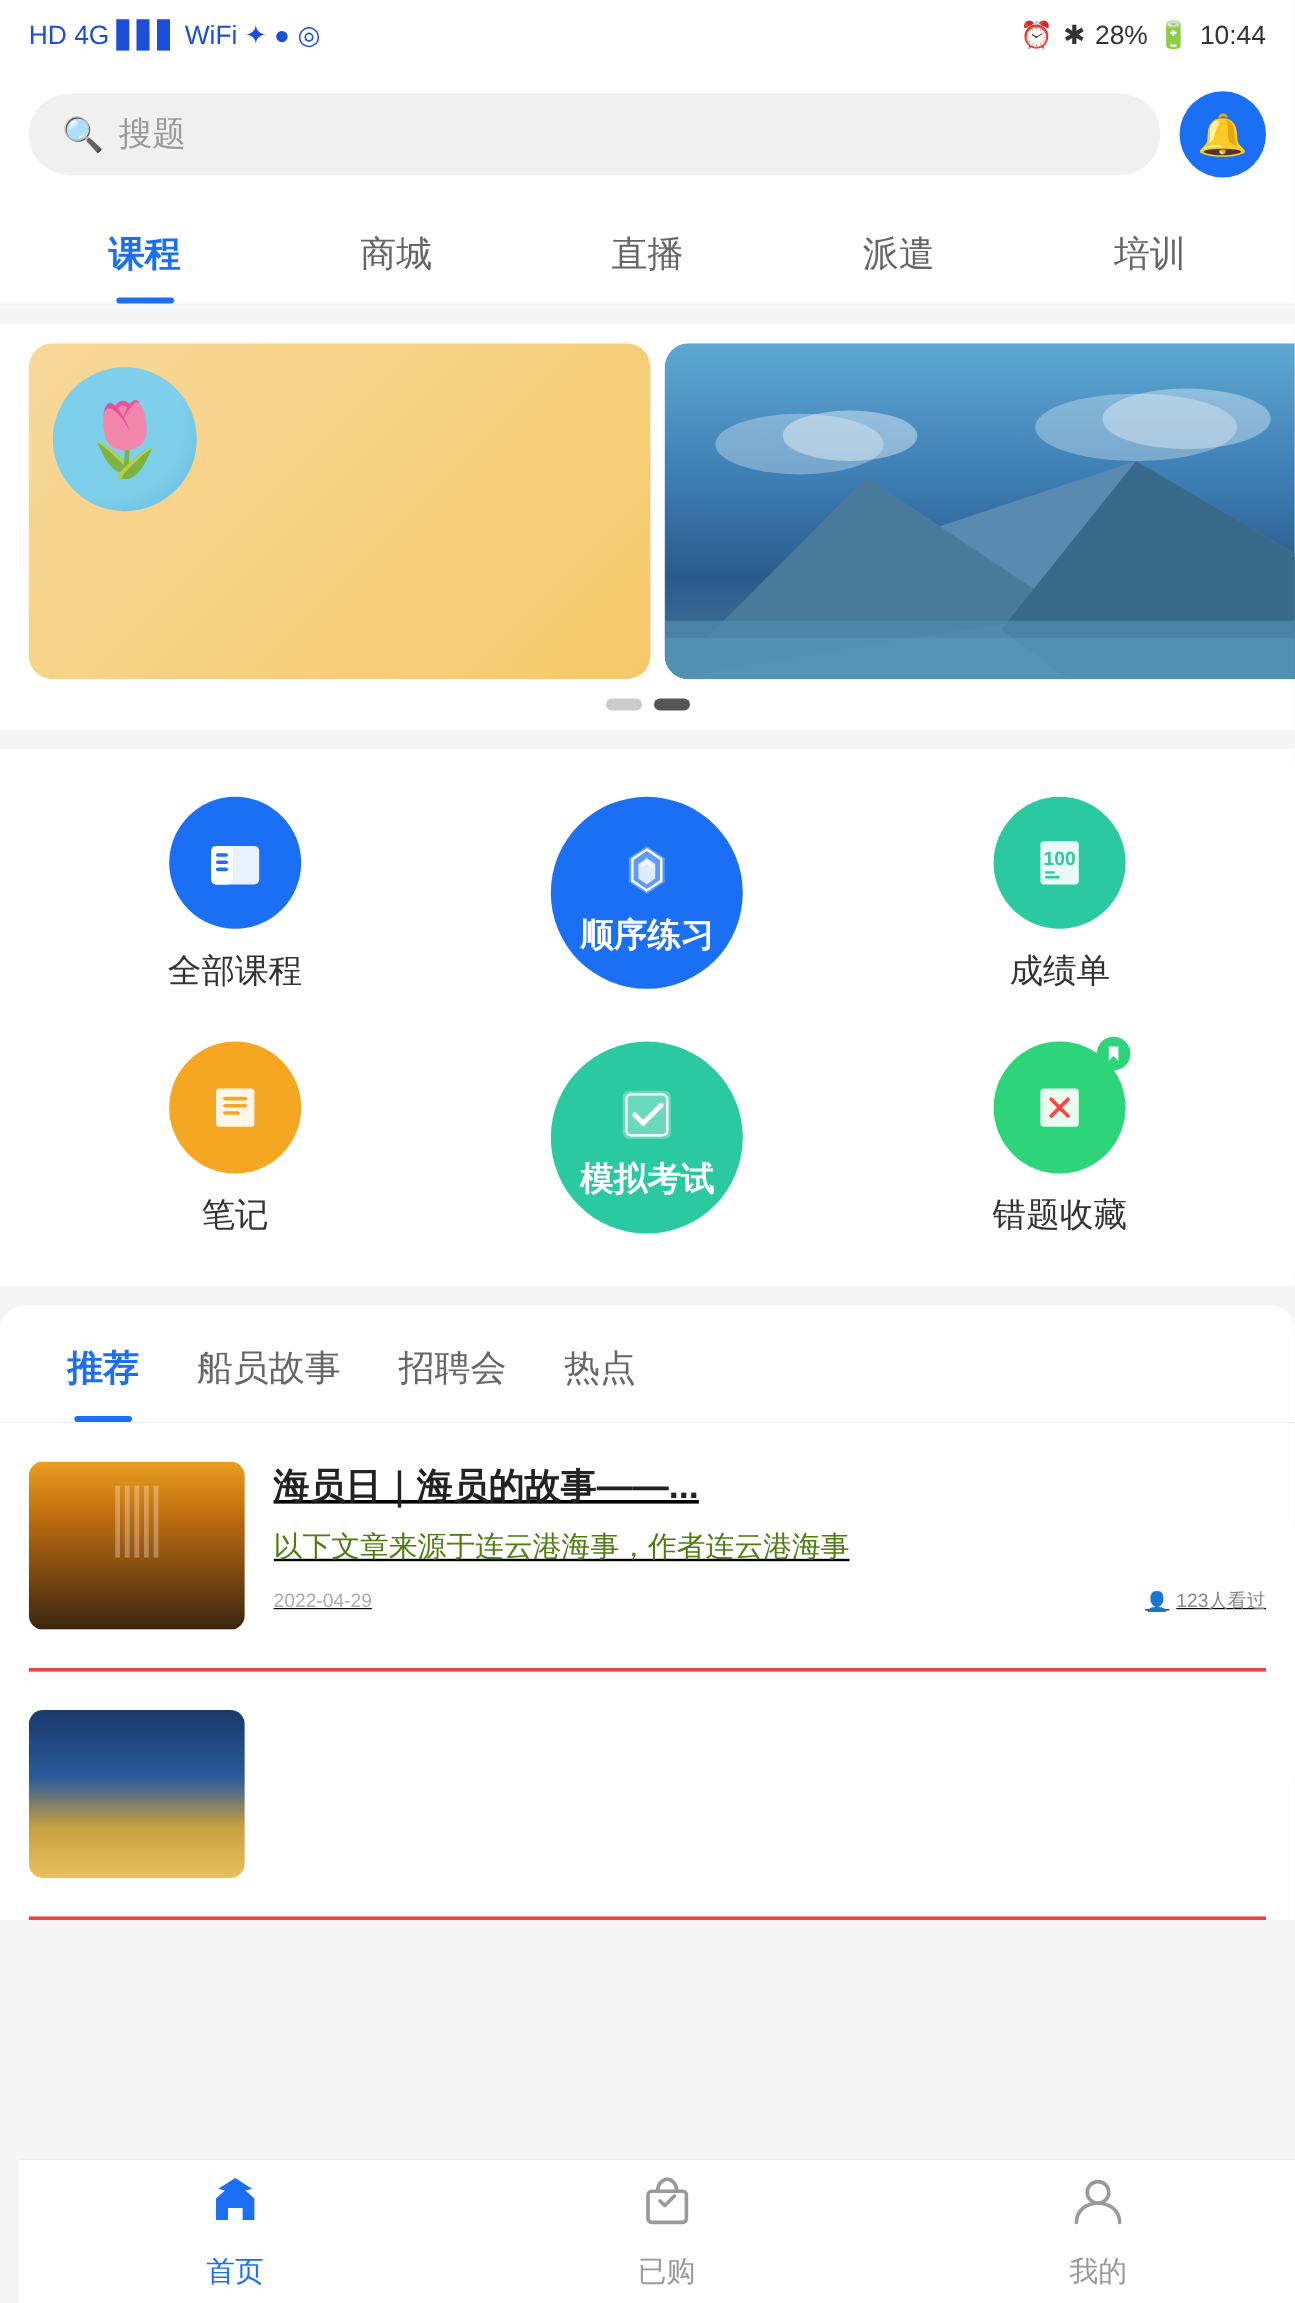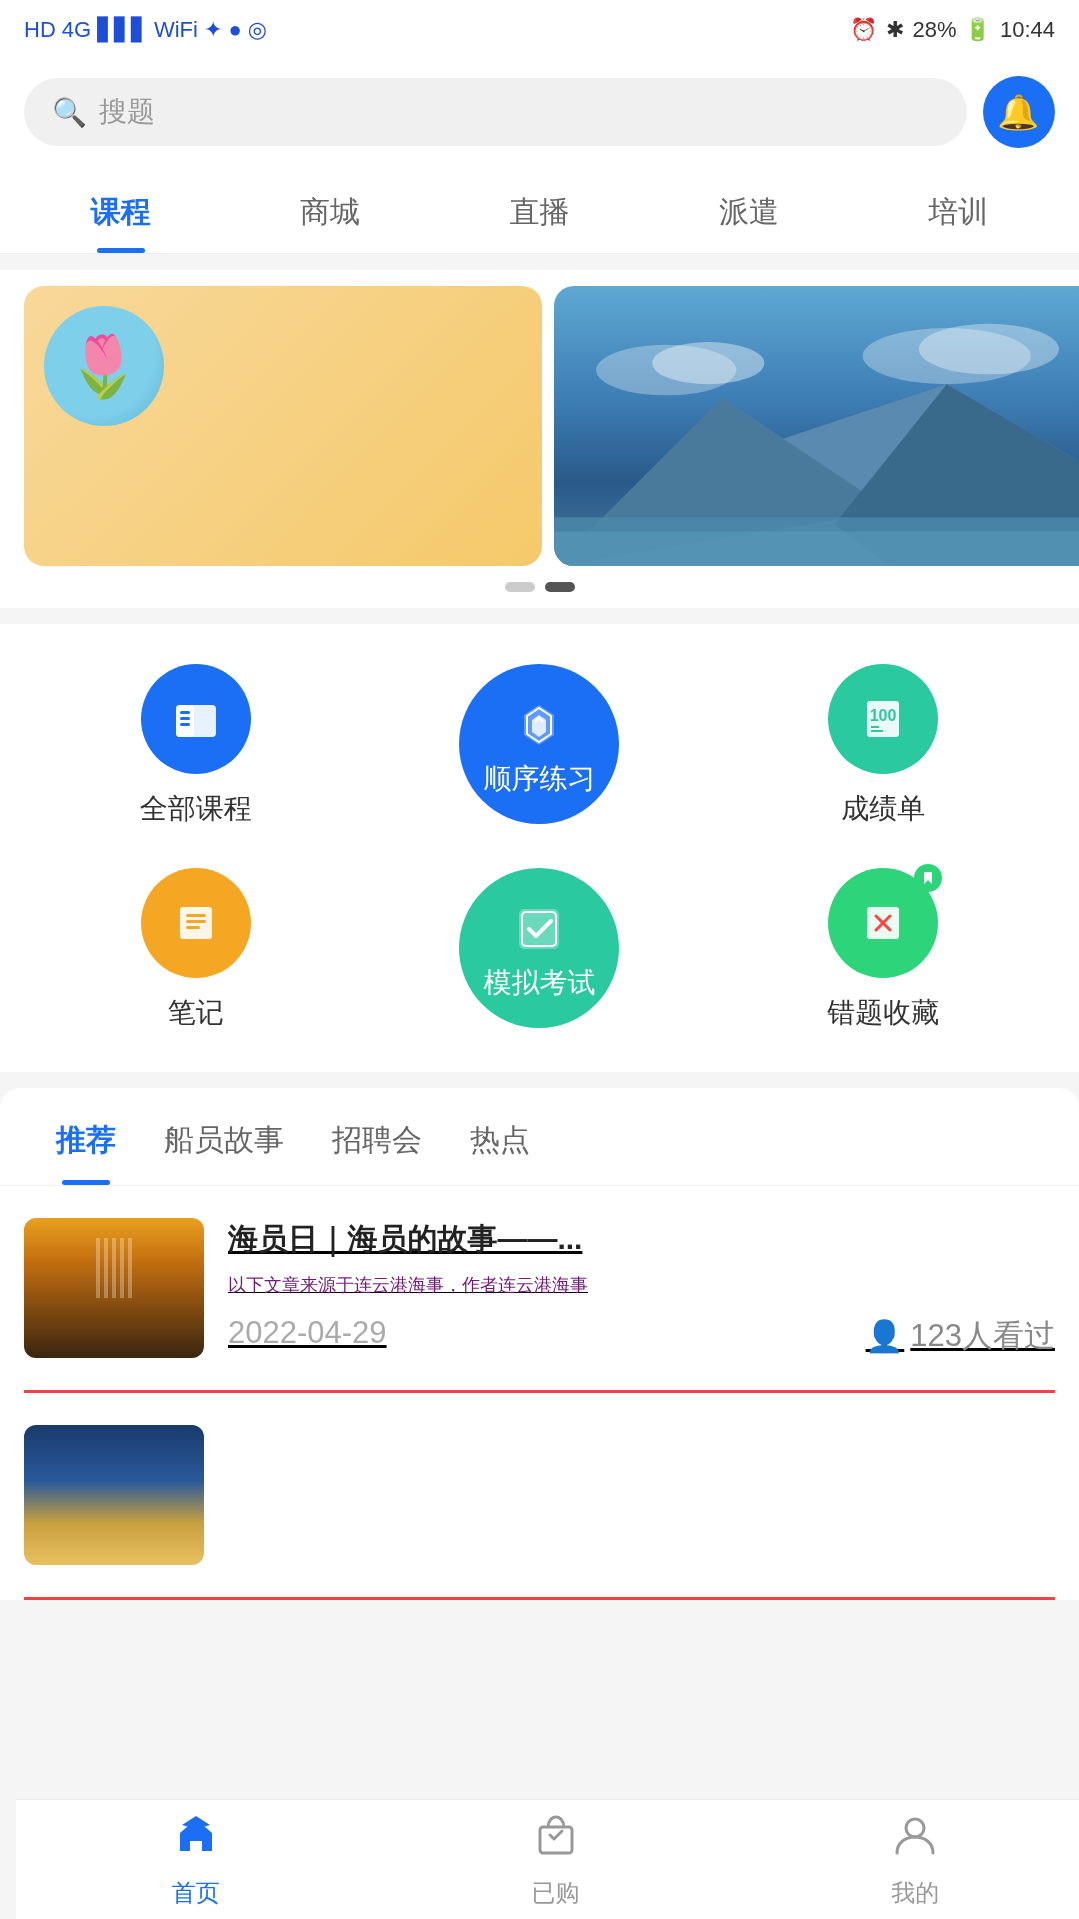--- a/index.html
+++ b/index.html
@@ -218,21 +218,21 @@
     .action-circle.green { background: #2dd47a; }
     .action-label {
       font-size: 28px;
       color: #333;
       text-align: center;
     }
     .action-label-large {
       font-size: 28px;
       color: #fff;
       text-align: center;
-      font-weight: 400;
+      font-weight: 700;
     }
     .action-circle-large {
       display: flex;
       flex-direction: column;
       align-items: center;
       justify-content: center;
     }
 
     
     .content-section {
@@ -312,34 +312,34 @@
     }
     .article-content { flex: 1; }
     .article-title {
       font-size: 30px;
       font-weight: 600;
       color: #222;
       line-height: 1.4;
       margin-bottom: 12px;
     }
     .article-desc {
-      font-size: 18px;
-      color: #701a75;
+      font-size: 24px;
+      color: #4d7c0f;
       line-height: 1.5;
       margin-bottom: 16px;
       display: -webkit-box;
       -webkit-line-clamp: 2;
       -webkit-box-orient: vertical;
       overflow: hidden;
     }
     .article-meta {
       display: flex;
-      align-items: flex-start;
+      align-items: center;
       justify-content: space-between;
-      font-size: 31px;
+      font-size: 16px;
       color: #aaa;
     }
     .article-views {
       display: flex;
       align-items: center;
       gap: 6px;
       color: #888;
     }
 
     

